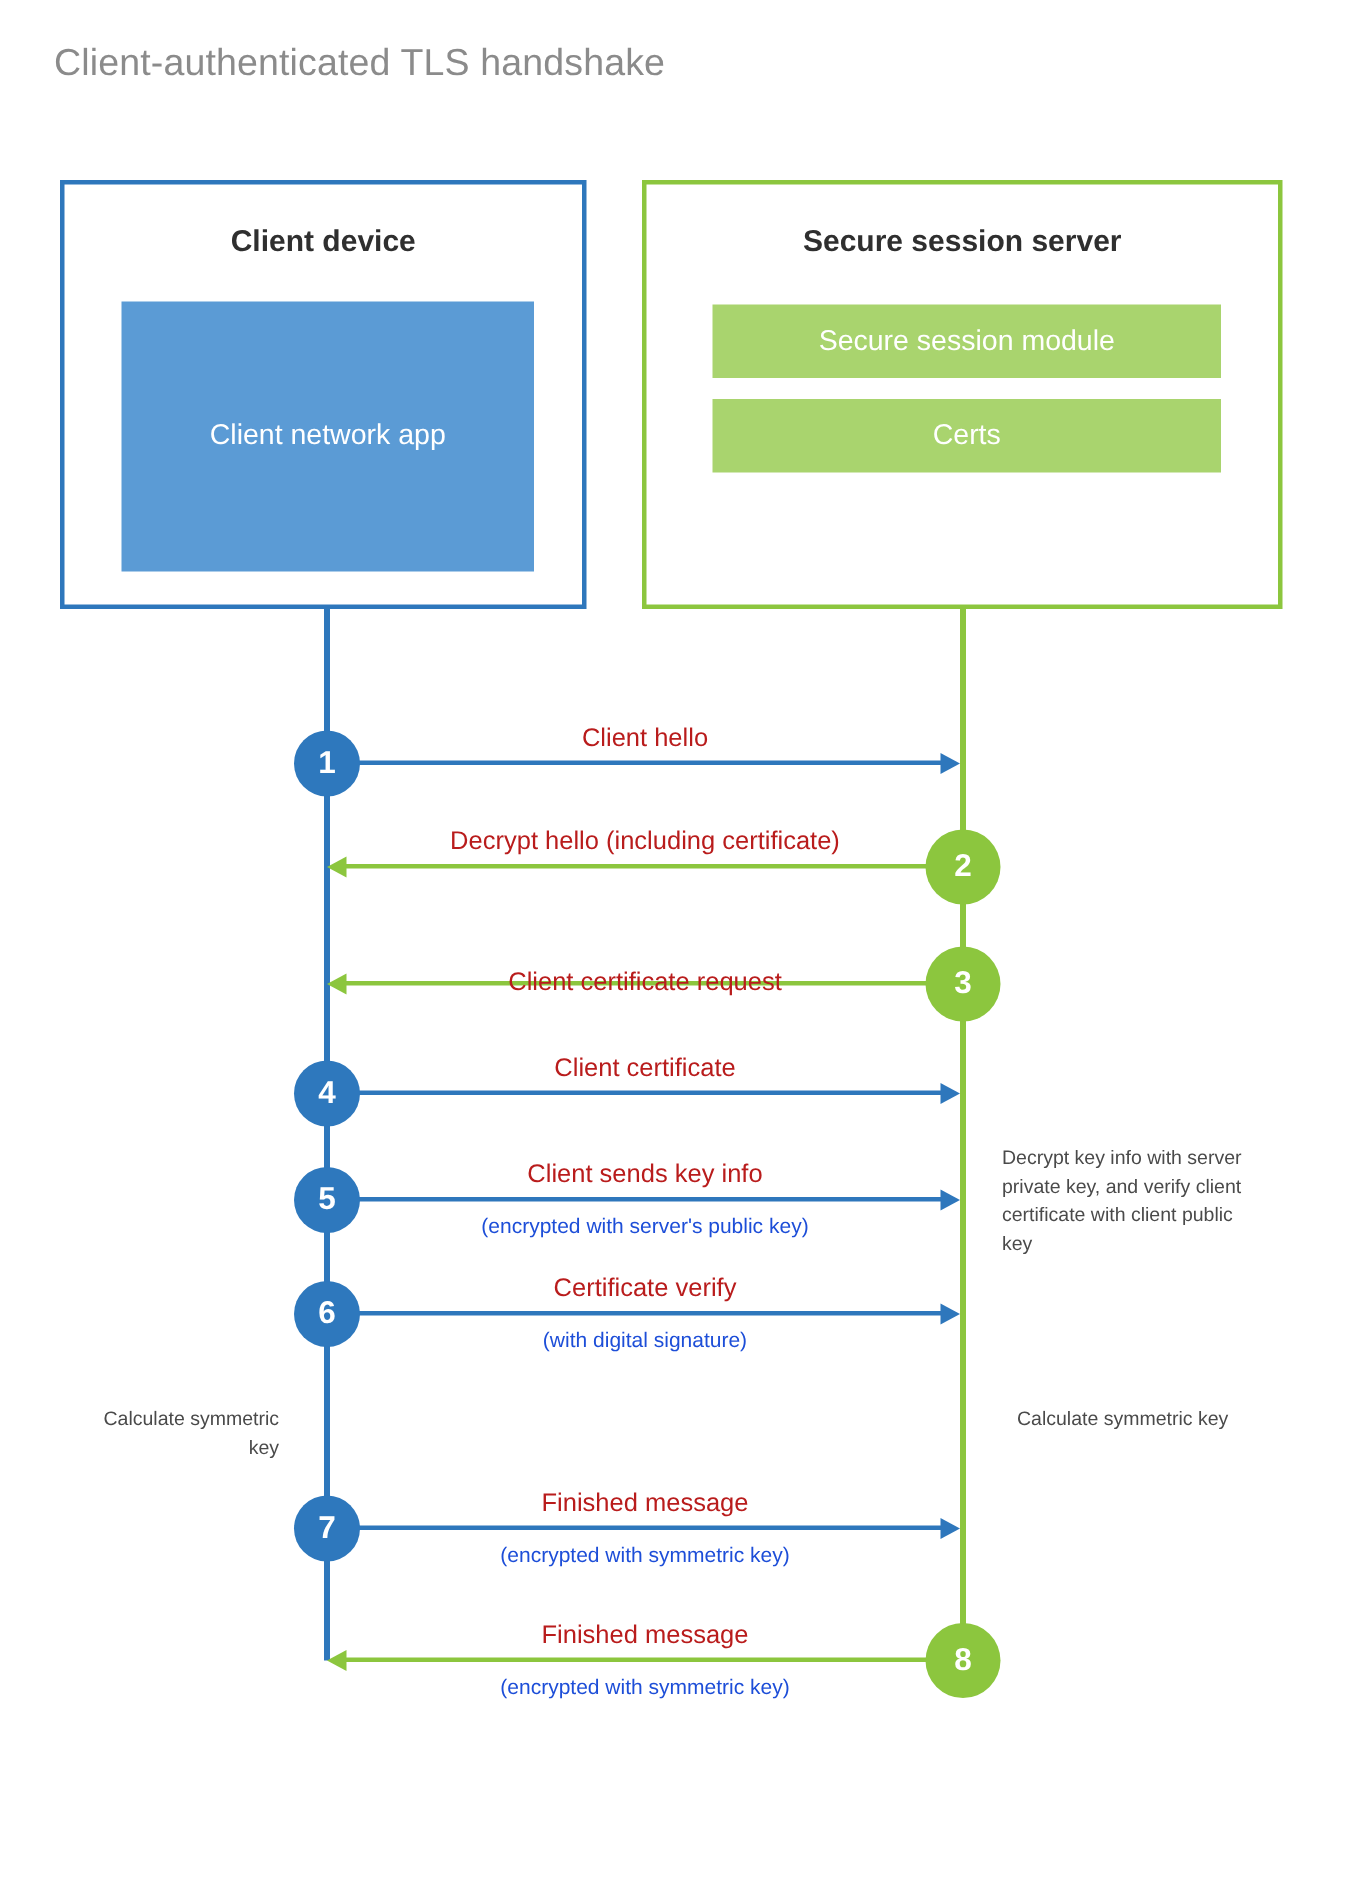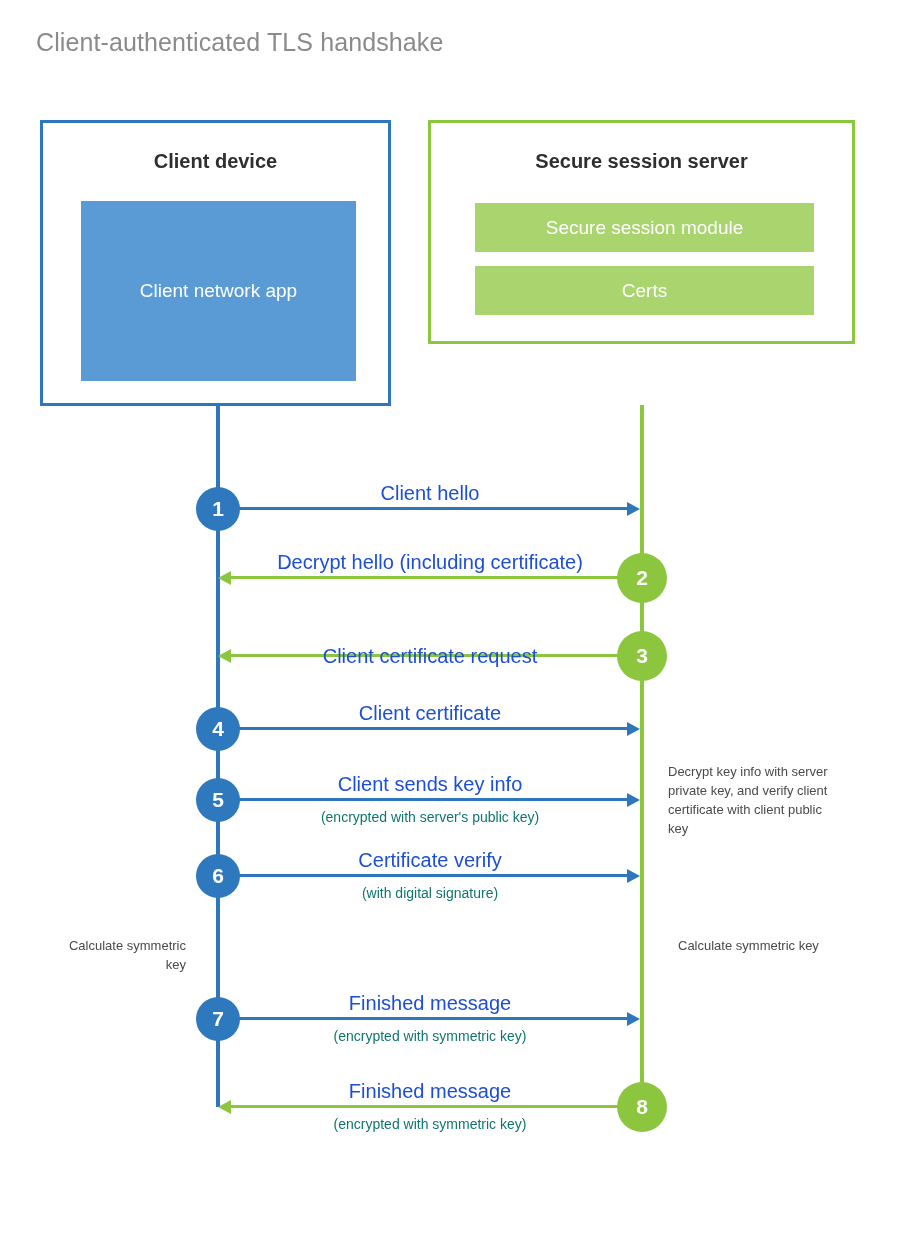--- a/index.html
+++ b/index.html
@@ -14,21 +14,21 @@
   
   #title{
     position:absolute;left:36px;top:28px;
     font-size:25px;font-weight:400;color:#8b8b8b;
     letter-spacing:.1px;white-space:nowrap;
   }
 
   
   .node-box{position:absolute;background:#ffffff;box-sizing:border-box;}
   #client-box{left:40px;top:120px;width:351px;height:286px;border:3px solid #2e77bc;}
-  #server-box{left:428px;top:120px;width:427px;height:224px;border:3px solid #8cc63e;}
+  #server-box{left:428px;top:120px;width:427px;height:286px;border:3px solid #8cc63e;}
 
   .node-title{
     position:absolute;left:0;right:0;top:27px;
     text-align:center;font-size:20px;font-weight:bold;color:#2f2f2f;
   }
 
   #client-app{
     position:absolute;left:38px;top:78px;width:275px;height:180px;
     background:#5b9bd5;color:#ffffff;font-size:19px;
     display:flex;align-items:center;justify-content:center;text-align:center;
@@ -61,25 +61,25 @@
   .arrow{position:absolute;height:3px;}
   .arrow.blue{background:#2e77bc;}
   .arrow.green{background:#8cc63e;}
   .arrow .head{position:absolute;top:-5.5px;width:0;height:0;
      border-top:7px solid transparent;border-bottom:7px solid transparent;}
   .arrow.blue.to-right .head{right:-12px;border-left:13px solid #2e77bc;}
   .arrow.green.to-left  .head{left:-12px;border-right:13px solid #8cc63e;}
 
   
   .msg-label{
-    position:absolute;text-align:center;font-size:20px;color:#1d4ed8;
+    position:absolute;text-align:center;font-size:17px;color:#b91c1c;
     white-space:nowrap;
   }
   .msg-sub{
-    position:absolute;text-align:center;font-size:14px;color:#0f766e;
+    position:absolute;text-align:center;font-size:14px;color:#1d4ed8;
     white-space:nowrap;
   }
 
   
   .side-note{position:absolute;font-size:13px;color:#4a4a4a;line-height:1.45;}
   #note-left{left:46px;top:937px;width:140px;text-align:right;}
   #note-right-decrypt{left:668px;top:763px;width:170px;text-align:left;}
   #note-right-calc{left:678px;top:937px;width:170px;text-align:left;}
 </style>
 </head>

